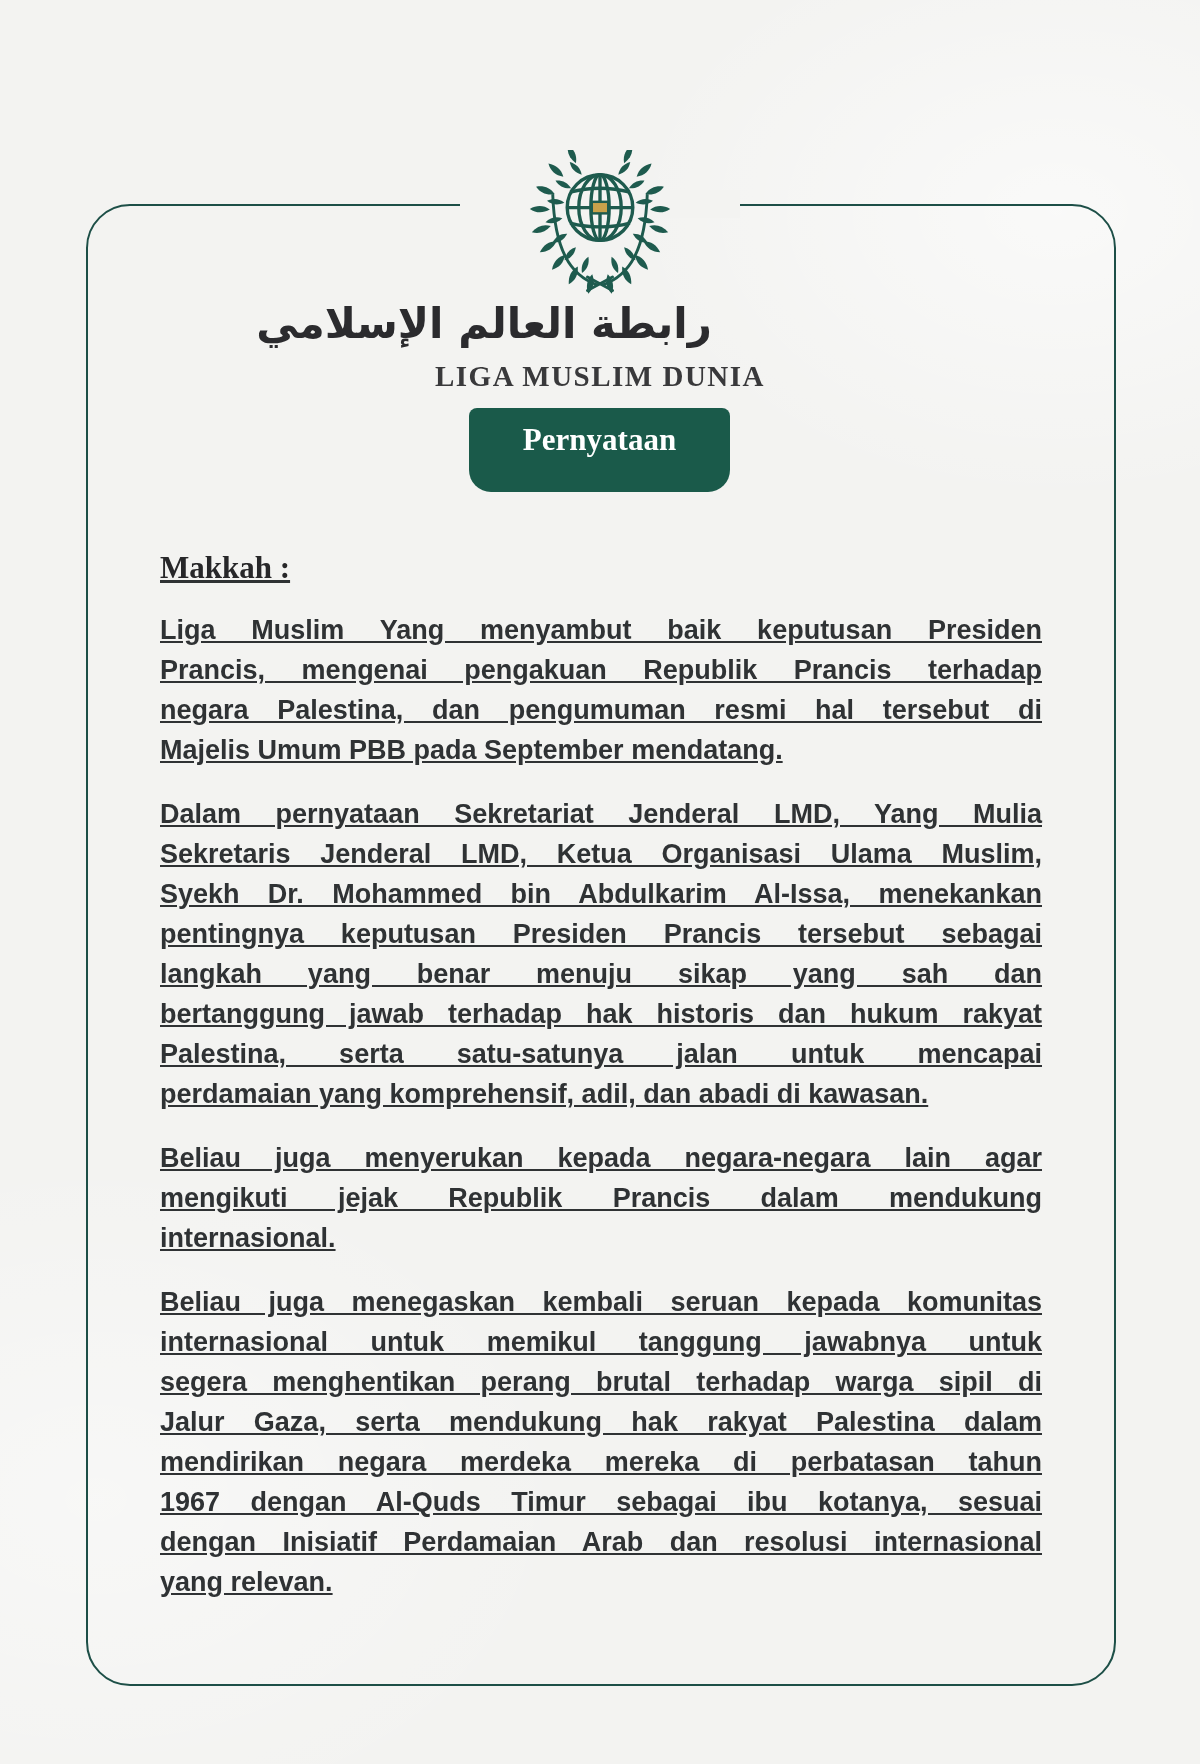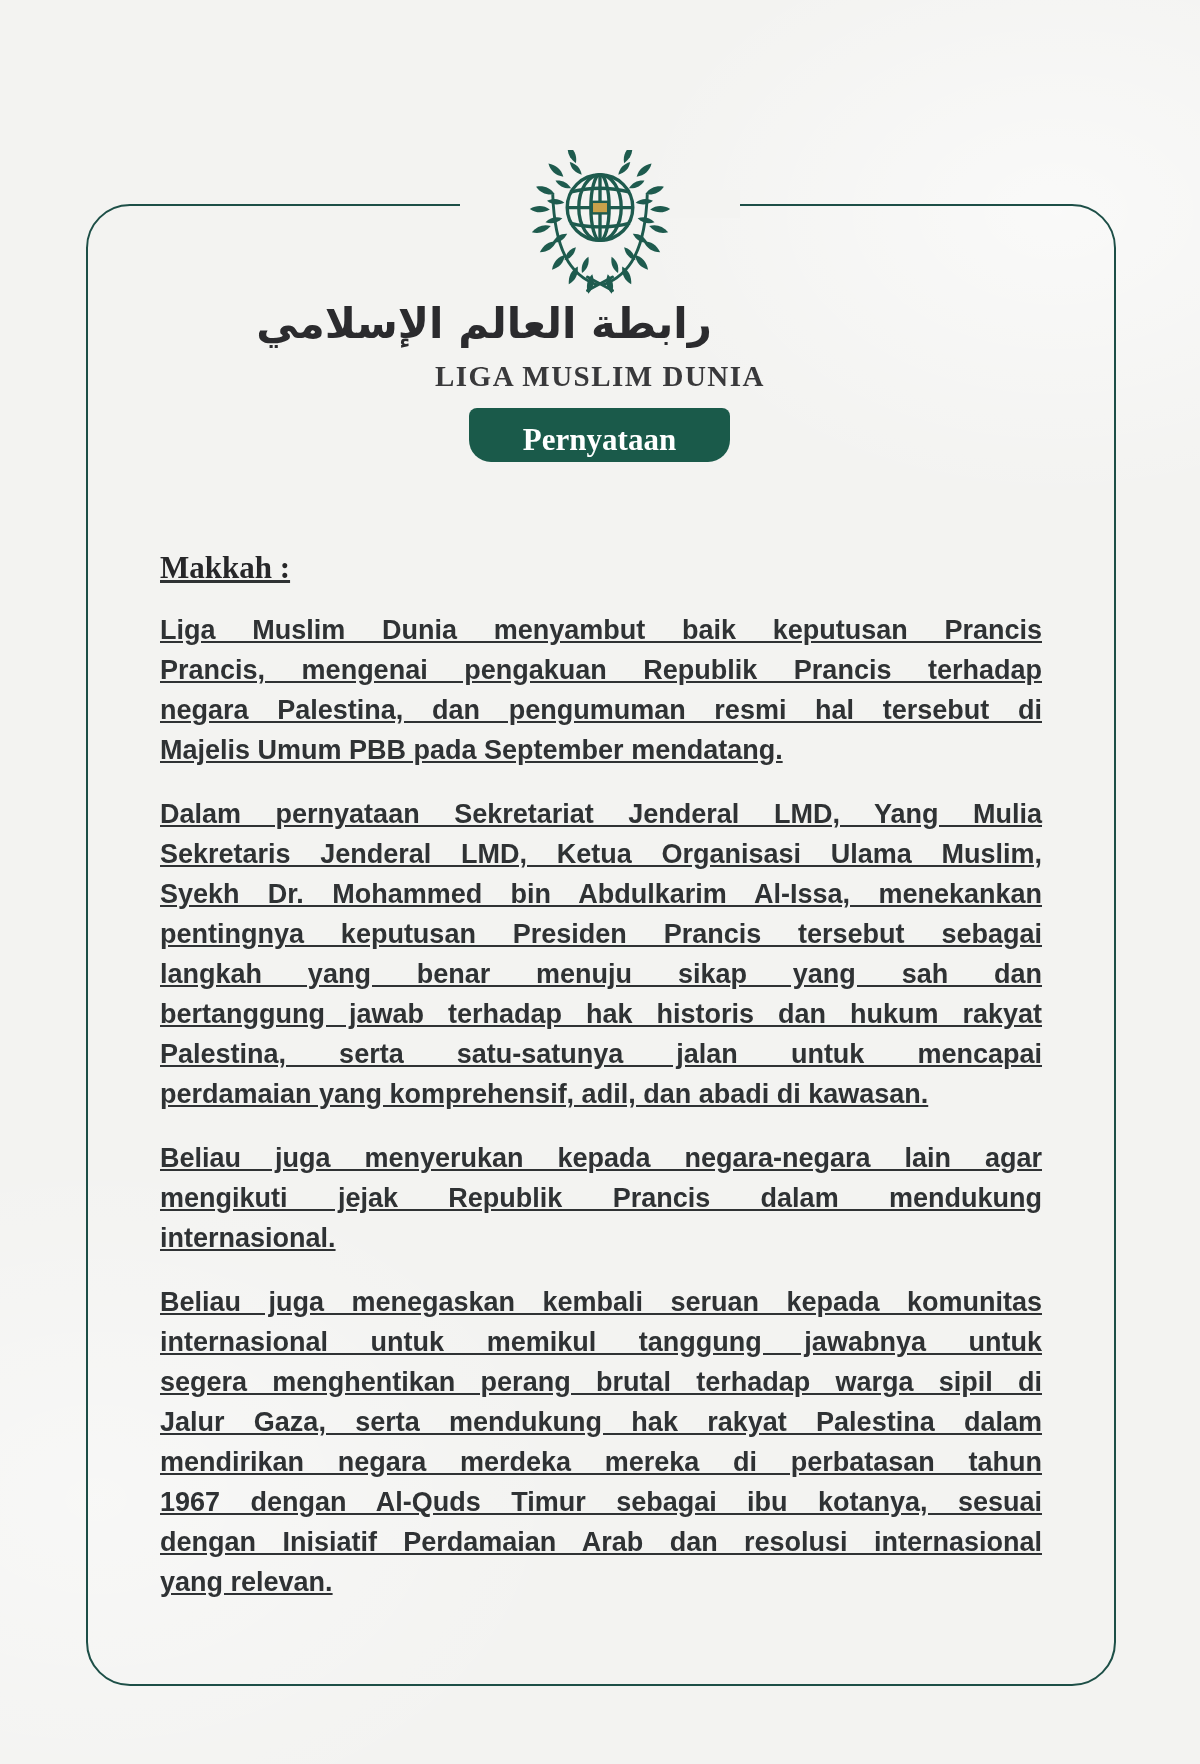--- a/index.html
+++ b/index.html
@@ -41,21 +41,21 @@
   }
   .org-name{
     position:absolute;left:0;top:360px;width:1200px;
     text-align:center;
     font-family:"Liberation Serif",serif;
     font-weight:bold;font-size:29px;letter-spacing:1.5px;
     color:#39393b;
   }
   .badge{
     position:absolute;left:469px;top:408px;
-    width:261px;height:54px;
+    width:261px;height:84px;
     background:#1a5a4a;
     border-radius:8px 8px 22px 22px;
     text-align:center;
   }
   .badge-label{
     font-family:"Liberation Serif",serif;
     font-weight:bold;font-size:31px;line-height:64px;
     color:#ffffff;
   }
 
@@ -137,21 +137,21 @@
 
     <div class="badge">
       <span class="badge-label">Pernyataan</span>
     </div>
   </div>
 
   <div class="statement">
     <h2 class="location-heading">Makkah :</h2>
 
     <div class="paragraph">
-      <div class="line">Liga Muslim Dunia menyambut baik keputusan Prancis</div>
+      <div class="line">Liga Muslim Yang menyambut baik keputusan Presiden</div>
       <div class="line">Prancis, mengenai pengakuan Republik Prancis terhadap</div>
       <div class="line">negara Palestina, dan pengumuman resmi hal tersebut di</div>
       <div class="line line--end">Majelis Umum PBB pada September mendatang.</div>
     </div>
 
     <div class="paragraph">
       <div class="line">Dalam pernyataan Sekretariat Jenderal LMD, Yang Mulia</div>
       <div class="line">Sekretaris Jenderal LMD, Ketua Organisasi Ulama Muslim,</div>
       <div class="line">Syekh Dr. Mohammed bin Abdulkarim Al-Issa, menekankan</div>
       <div class="line">pentingnya keputusan Presiden Prancis tersebut sebagai</div>

